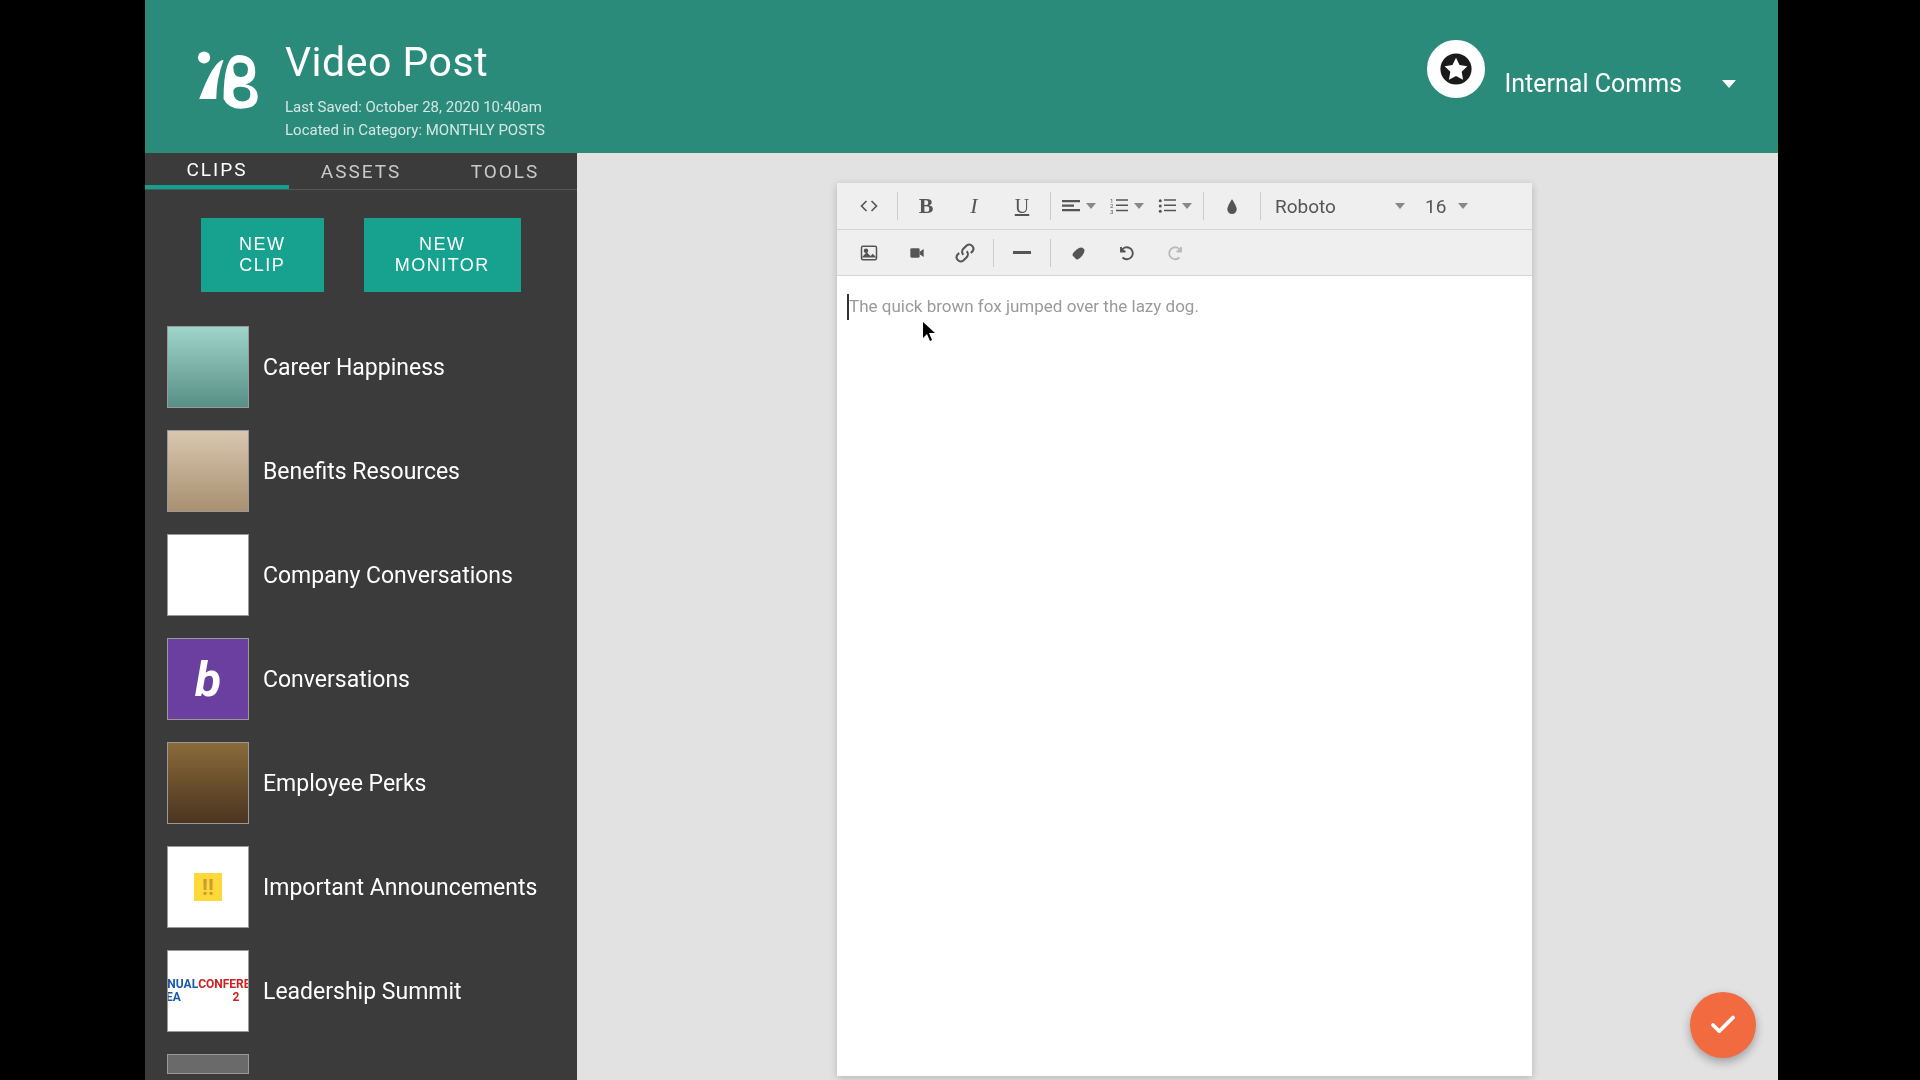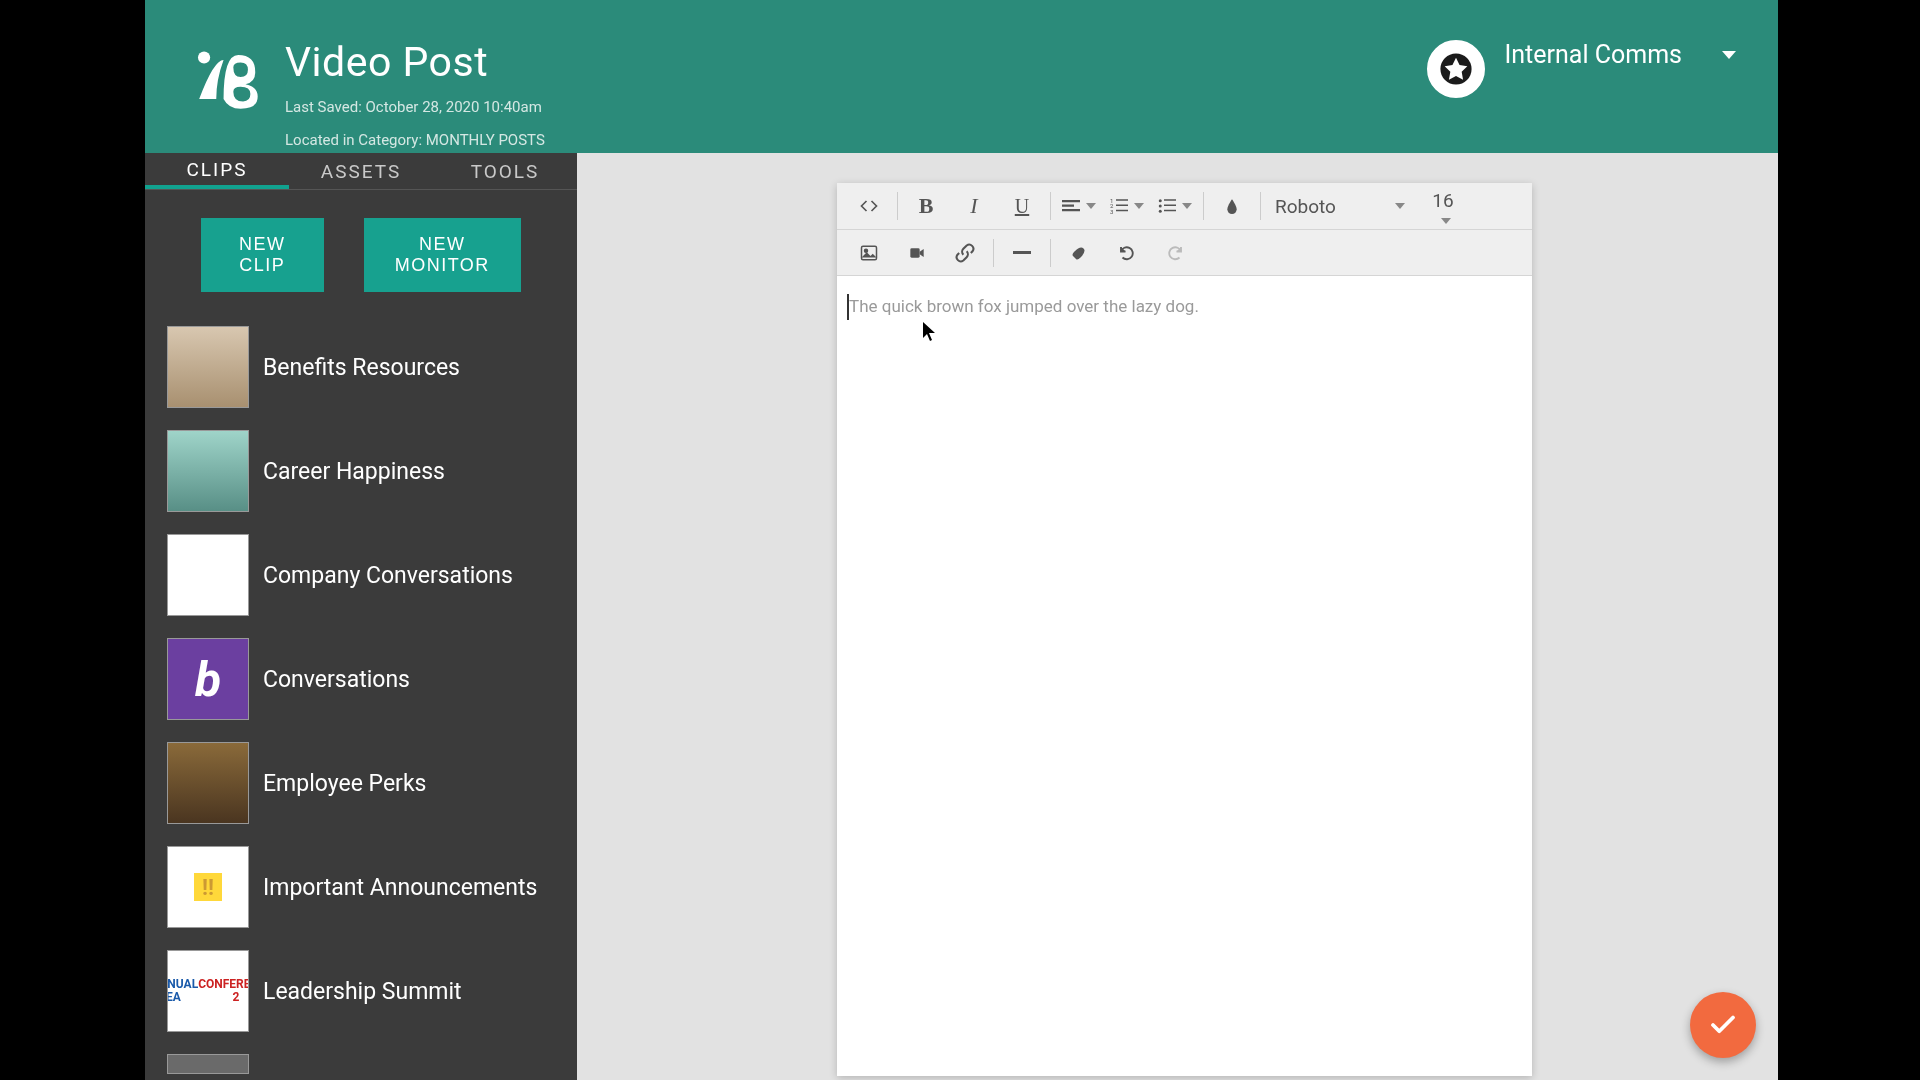--- a/index.html
+++ b/index.html
@@ -33,27 +33,27 @@
   height: 78px;
   margin-right: 20px;
   display: flex;
   align-items: center;
   justify-content: center;
 }
 .logo svg { width: 78px; height: 78px; }
 .title-block { color: #fff; }
 .page-title { font-size: 41px; font-weight: 400; letter-spacing: 0.5px; }
 .meta-line { font-size: 15px; margin-top: 12px; color: #d4e7e3; }
-.meta-line + .meta-line { margin-top: 15px; }
+.meta-line + .meta-line { margin-top: 5px; }
 .header-right {
   position: absolute;
   right: 42px;
   top: 40px;
   display: flex;
-  align-items: flex-start;
+  align-items: flex-end;
   gap: 20px;
   color: #fff;
 }
 .badge-circle {
   width: 58px; height: 58px; border-radius: 50%;
   background: #fff; border: 3px solid #fff;
   display: flex; align-items: center; justify-content: center;
 }
 .badge-circle svg { width: 34px; height: 34px; }
 .account-select {
@@ -140,21 +140,21 @@
   color: #555; cursor: pointer; font-size: 18px;
 }
 .tb-btn.disabled { color: #bbb; }
 .tb-sep { width: 1px; height: 28px; background: #ccc; margin: 0 4px; }
 .tb-dd {
   display: flex; align-items: center; gap: 6px; padding: 0 10px;
   color: #555; cursor: pointer; font-size: 19px;
 }
 .tb-dd-caret { width:0; height:0; border-left:5px solid transparent; border-right:5px solid transparent; border-top:6px solid #888; margin-left: 6px;}
 .font-select { min-width: 150px; justify-content: space-between; }
-.size-select { min-width: 56px; justify-content: space-between; flex-direction: column; }
+.size-select { min-width: 56px; justify-content: space-between; }
 .editor-body {
   padding: 20px 12px;
   min-height: 800px;
   color: #9a9a9a;
   font-size: 17px;
   position: relative;
 }
 .cursor-line {
   position: absolute;
   left: 10px; top: 18px;
@@ -230,26 +230,26 @@
         <div class="tab active">CLIPS</div>
         <div class="tab">ASSETS</div>
         <div class="tab">TOOLS</div>
       </div>
       <div class="btn-row">
         <button class="teal-btn">NEW CLIP</button>
         <button class="teal-btn">NEW MONITOR</button>
       </div>
       <div class="clip-list">
         <div class="clip-item">
+          <div class="thumb th-1"></div>
+          <div class="clip-label">Career Happiness</div>
+        </div>
+        <div class="clip-item">
           <div class="thumb th-0"></div>
           <div class="clip-label">Benefits Resources</div>
-        </div>
-        <div class="clip-item">
-          <div class="thumb th-1"></div>
-          <div class="clip-label">Career Happiness</div>
         </div>
         <div class="clip-item">
           <div class="thumb th-2"></div>
           <div class="clip-label">Company Conversations</div>
         </div>
         <div class="clip-item">
           <div class="thumb th-3">b</div>
           <div class="clip-label">Conversations</div>
         </div>
         <div class="clip-item">

